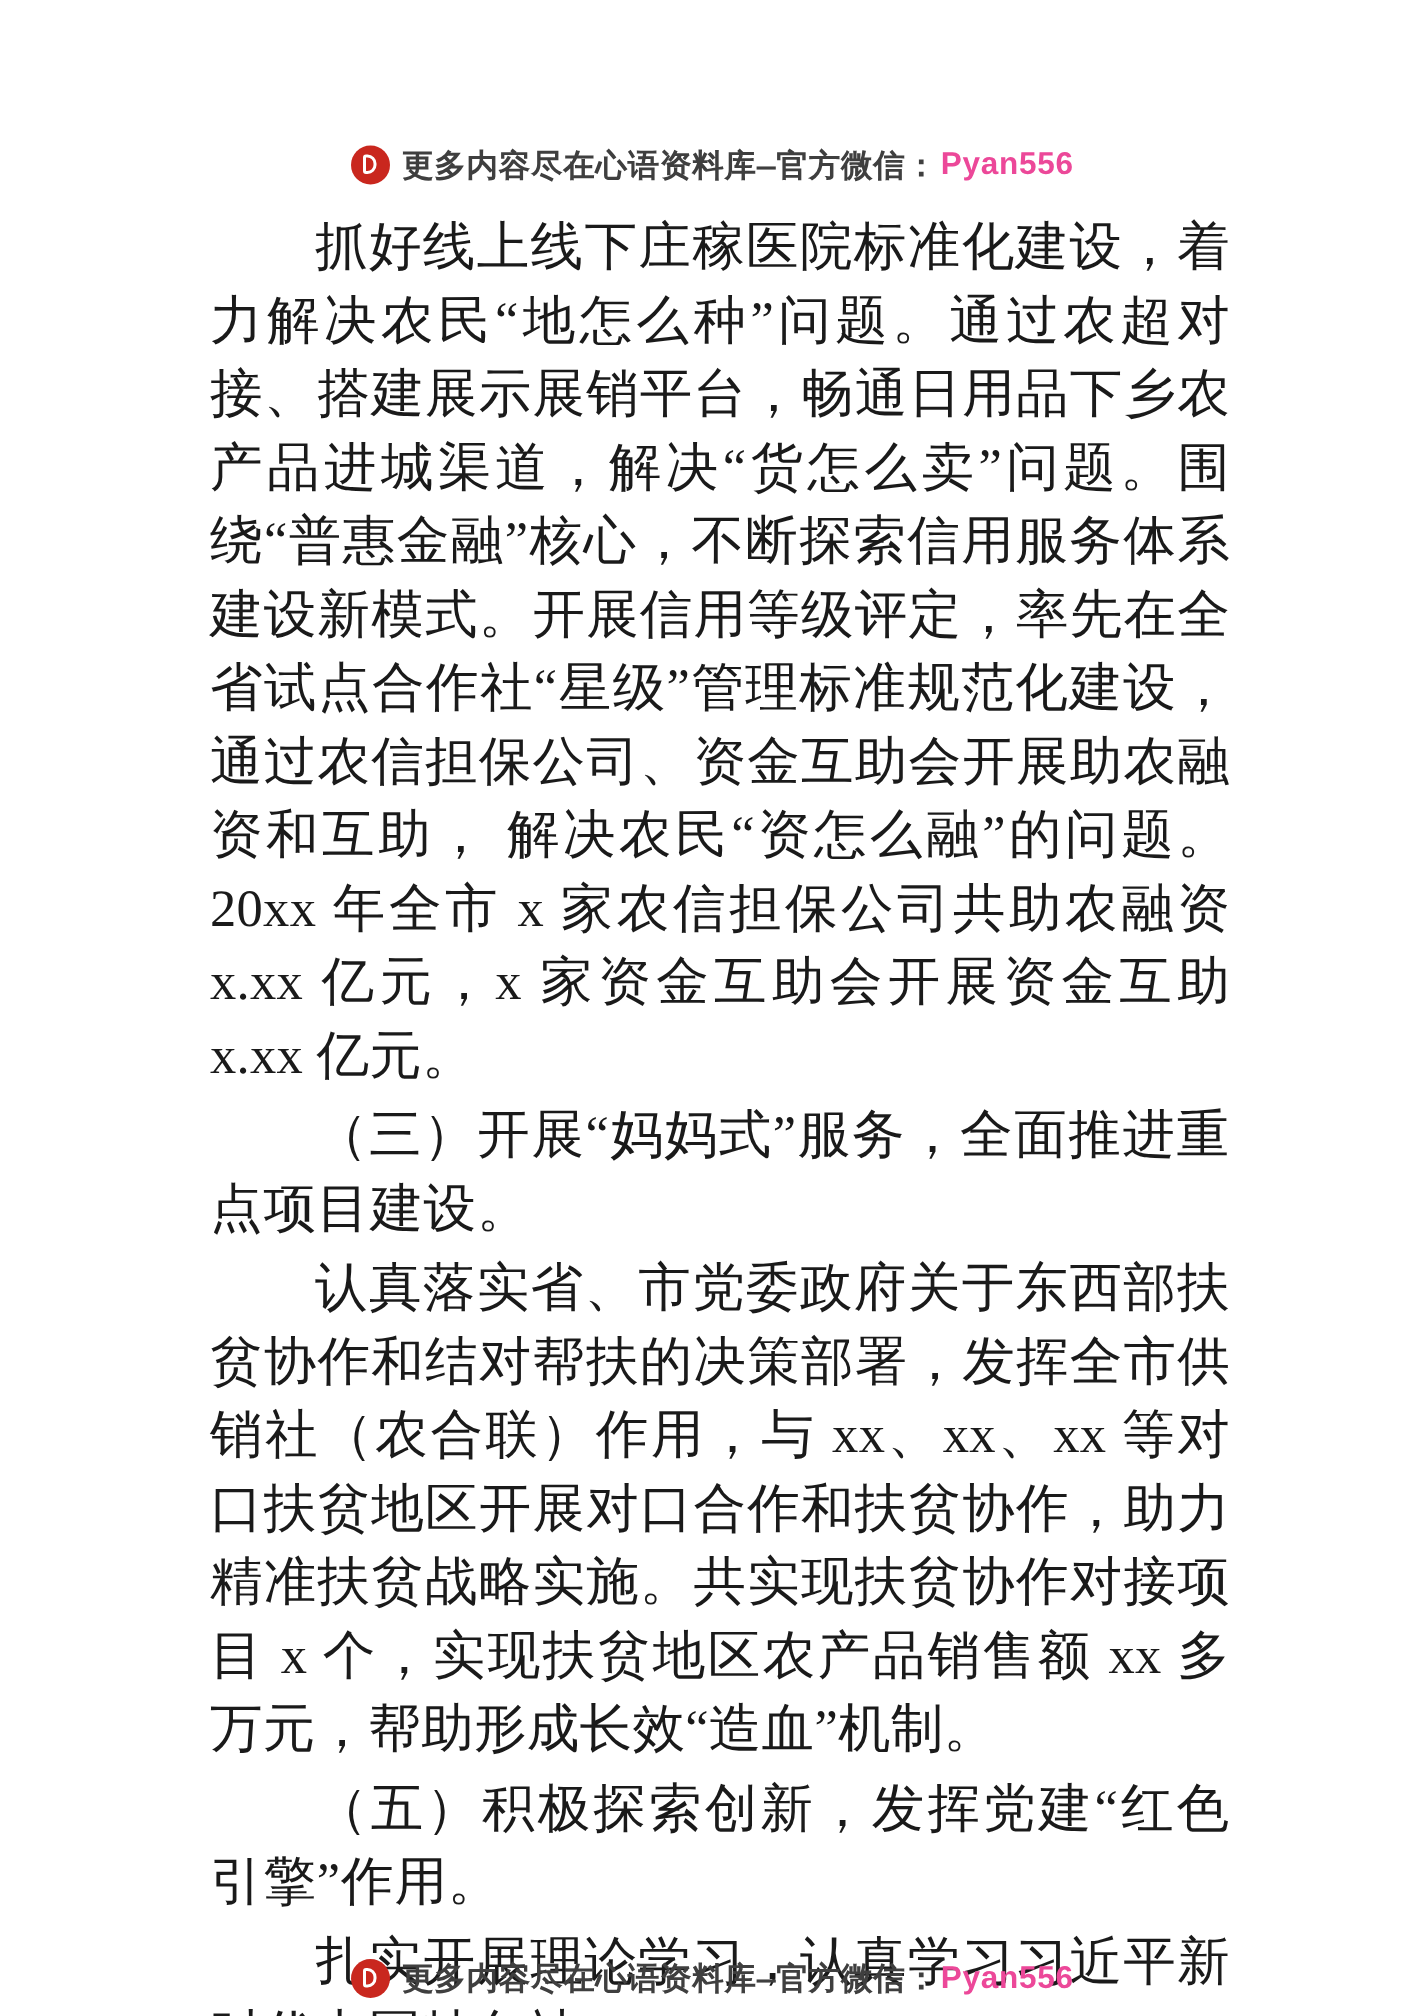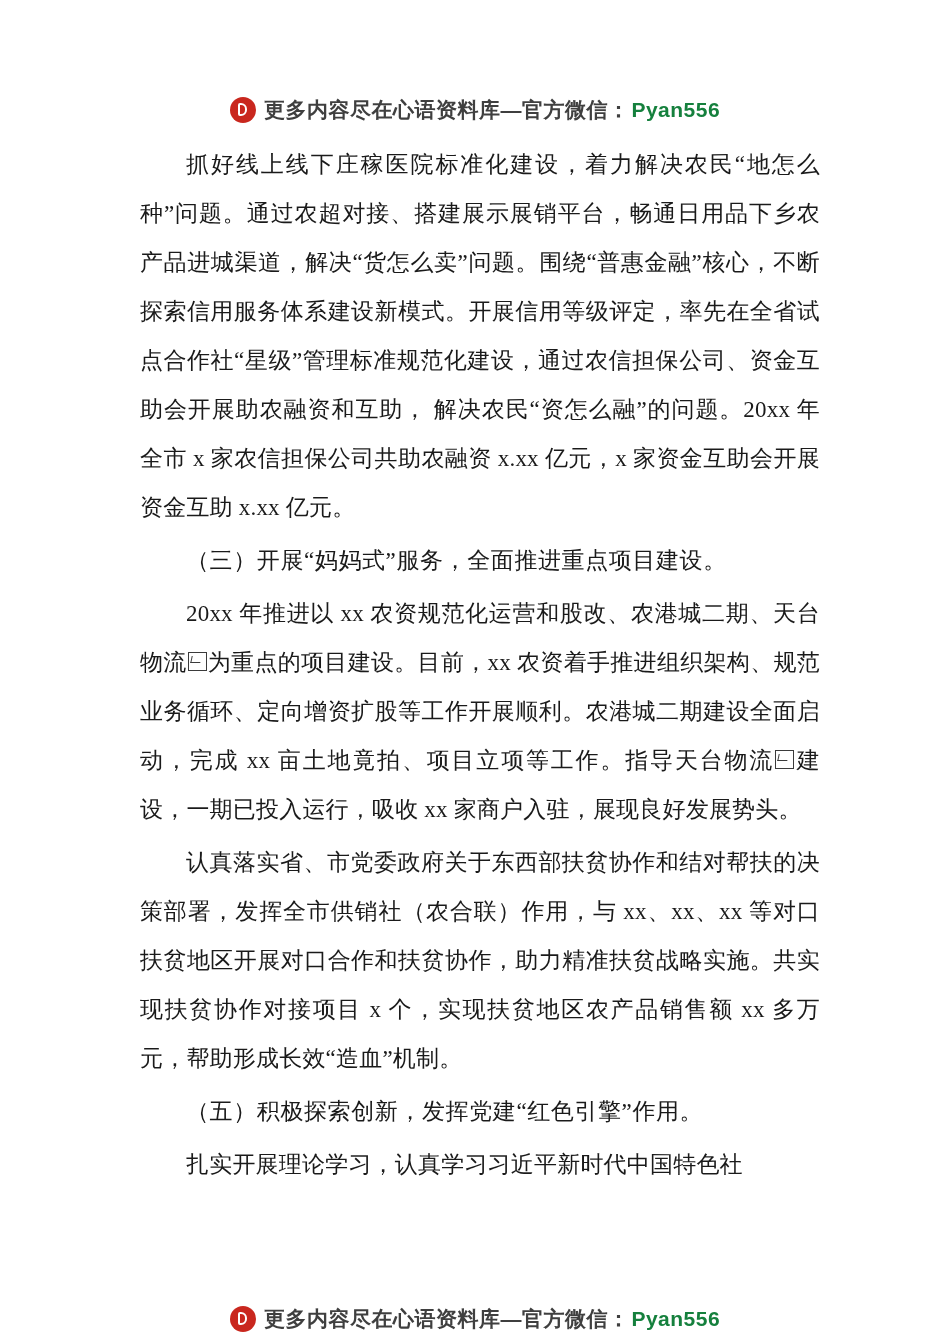--- a/index.html
+++ b/index.html
@@ -58,36 +58,37 @@
     height: 13px;
     border: 2px solid #ffffff;
     border-radius: 2px 6px 6px 2px;
     box-sizing: border-box;
   }
   .promo-text {
     color: #3f3f3f;
   }
   .promo-tail {
     color: #3f3f3f;
+    font-family: Liberation Mono, monospace;
   }
   .promo-id {
-    color: #15803d;
+    color: #ec4899;
     margin-left: 2px;
   }
 
   
   .content {
     position: absolute;
     top: 140px;
     left: 140px;
     width: 680px;
   }
   p {
     margin: 0 0 4px 0;
-    font-size: 23px;
+    font-size: 35px;
     line-height: 49px;
     color: #1a1a1a;
     text-align: justify;
     text-justify: inter-ideograph;
     letter-spacing: 0.2px;
   }
   p.indent {
     text-indent: 2em;
   }
   p.heading {
@@ -127,21 +128,20 @@
     <span class="promo-tail">—官方微信：</span>
     <span class="promo-id">Pyan556</span>
   </div>
 
   <div class="content">
 
     <p class="indent">抓好线上线下庄稼医院标准化建设，着力解决农民“地怎么种”问题。通过农超对接、搭建展示展销平台，畅通日用品下乡农产品进城渠道，解决“货怎么卖”问题。围绕“普惠金融”核心，不断探索信用服务体系建设新模式。开展信用等级评定，率先在全省试点合作社“星级”管理标准规范化建设，通过农信担保公司、资金互助会开展助农融资和互助， 解决农民“资怎么融”的问题。20xx 年全市 x 家农信担保公司共助农融资 x.xx 亿元，x 家资金互助会开展资金互助 x.xx 亿元。</p>
 
     <p class="heading">（三）开展“妈妈式”服务，全面推进重点项目建设。</p>
 
-    <p class="indent"><span>20xx 年推进以 xx 农资规范化运营和股改、农港城二期、天台物流</span><span class="sq"></span><span>为重点的项目建设。目前，xx 农资着手推进组织架构、规范业务循环、定向增资扩股等工作开展顺利。农港城二期建设全面启动，完成 xx 亩土地竟拍、项目立项等工作。指导天台物流</span><span class="sq"></span><span>建设，一期已投入运行，吸收 xx 家商户入驻，展现良好发展势头。</span></p>
 
 
     <p class="indent">认真落实省、市党委政府关于东西部扶贫协作和结对帮扶的决策部署，发挥全市供销社（农合联）作用，与 xx、xx、xx 等对口扶贫地区开展对口合作和扶贫协作，助力精准扶贫战略实施。共实现扶贫协作对接项目 x 个，实现扶贫地区农产品销售额 xx 多万元，帮助形成长效“造血”机制。</p>
 
     <p class="heading">（五）积极探索创新，发挥党建“红色引擎”作用。</p>
 
     <p class="indent">扎实开展理论学习，认真学习习近平新时代中国特色社</p>
 
   </div>
 

